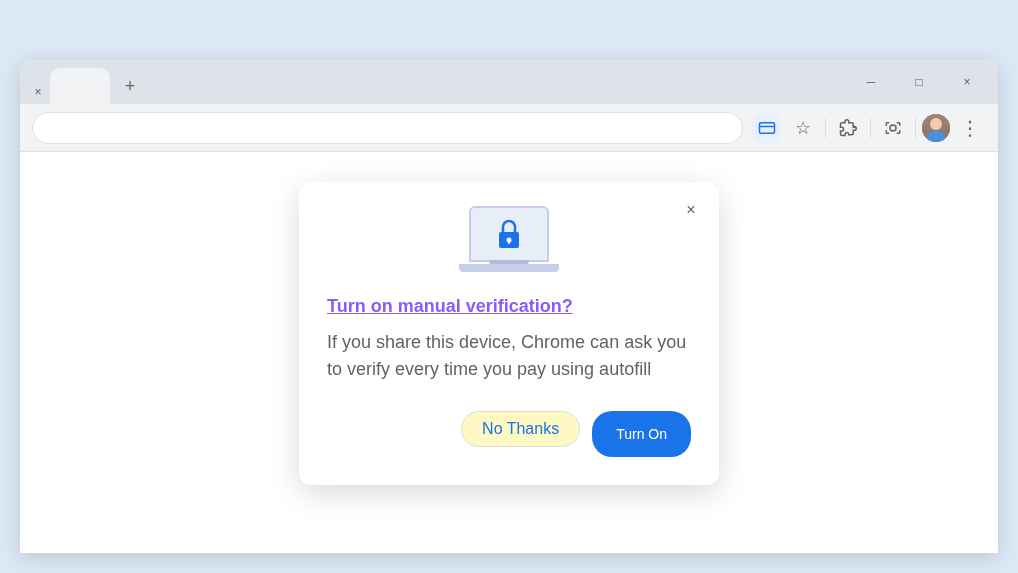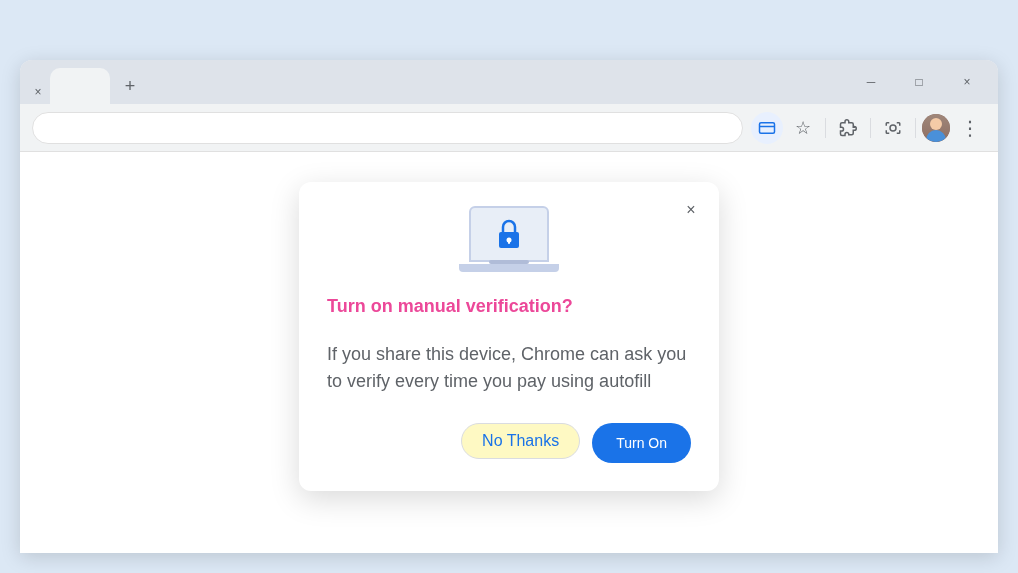--- a/index.html
+++ b/index.html
@@ -284,23 +284,24 @@
       background: #b0bcd8;
       border-radius: 2px;
       position: absolute;
       bottom: 12px;
       left: 30px;
     }
 
     .modal-title {
       font-size: 18px;
       font-weight: 600;
-      color: #ec4899;
-      margin-bottom: 24px;
+      color: #8b5cf6;
+      margin-bottom: 12px;
       text-align: left;
+      text-decoration: underline;
     }
 
     .modal-description {
       font-size: 18px;
       color: #5f6368;
       line-height: 1.5;
       margin-bottom: 28px;
       text-align: left;
     }
 
@@ -318,21 +319,21 @@
       background: #fef9c3;
       color: #1a73e8;
       font-size: 16px;
       font-weight: 500;
       cursor: pointer;
       display: flex;
       align-items: center;
     }
 
     .btn-turn-on {
-      height: 40px;
+      height: 46px;
       padding: 0 24px;
       border: none;
       border-radius: 20px;
       background: #1a73e8;
       color: white;
       font-size: 14px;
       font-weight: 500;
       cursor: pointer;
       display: flex;
       align-items: center;

